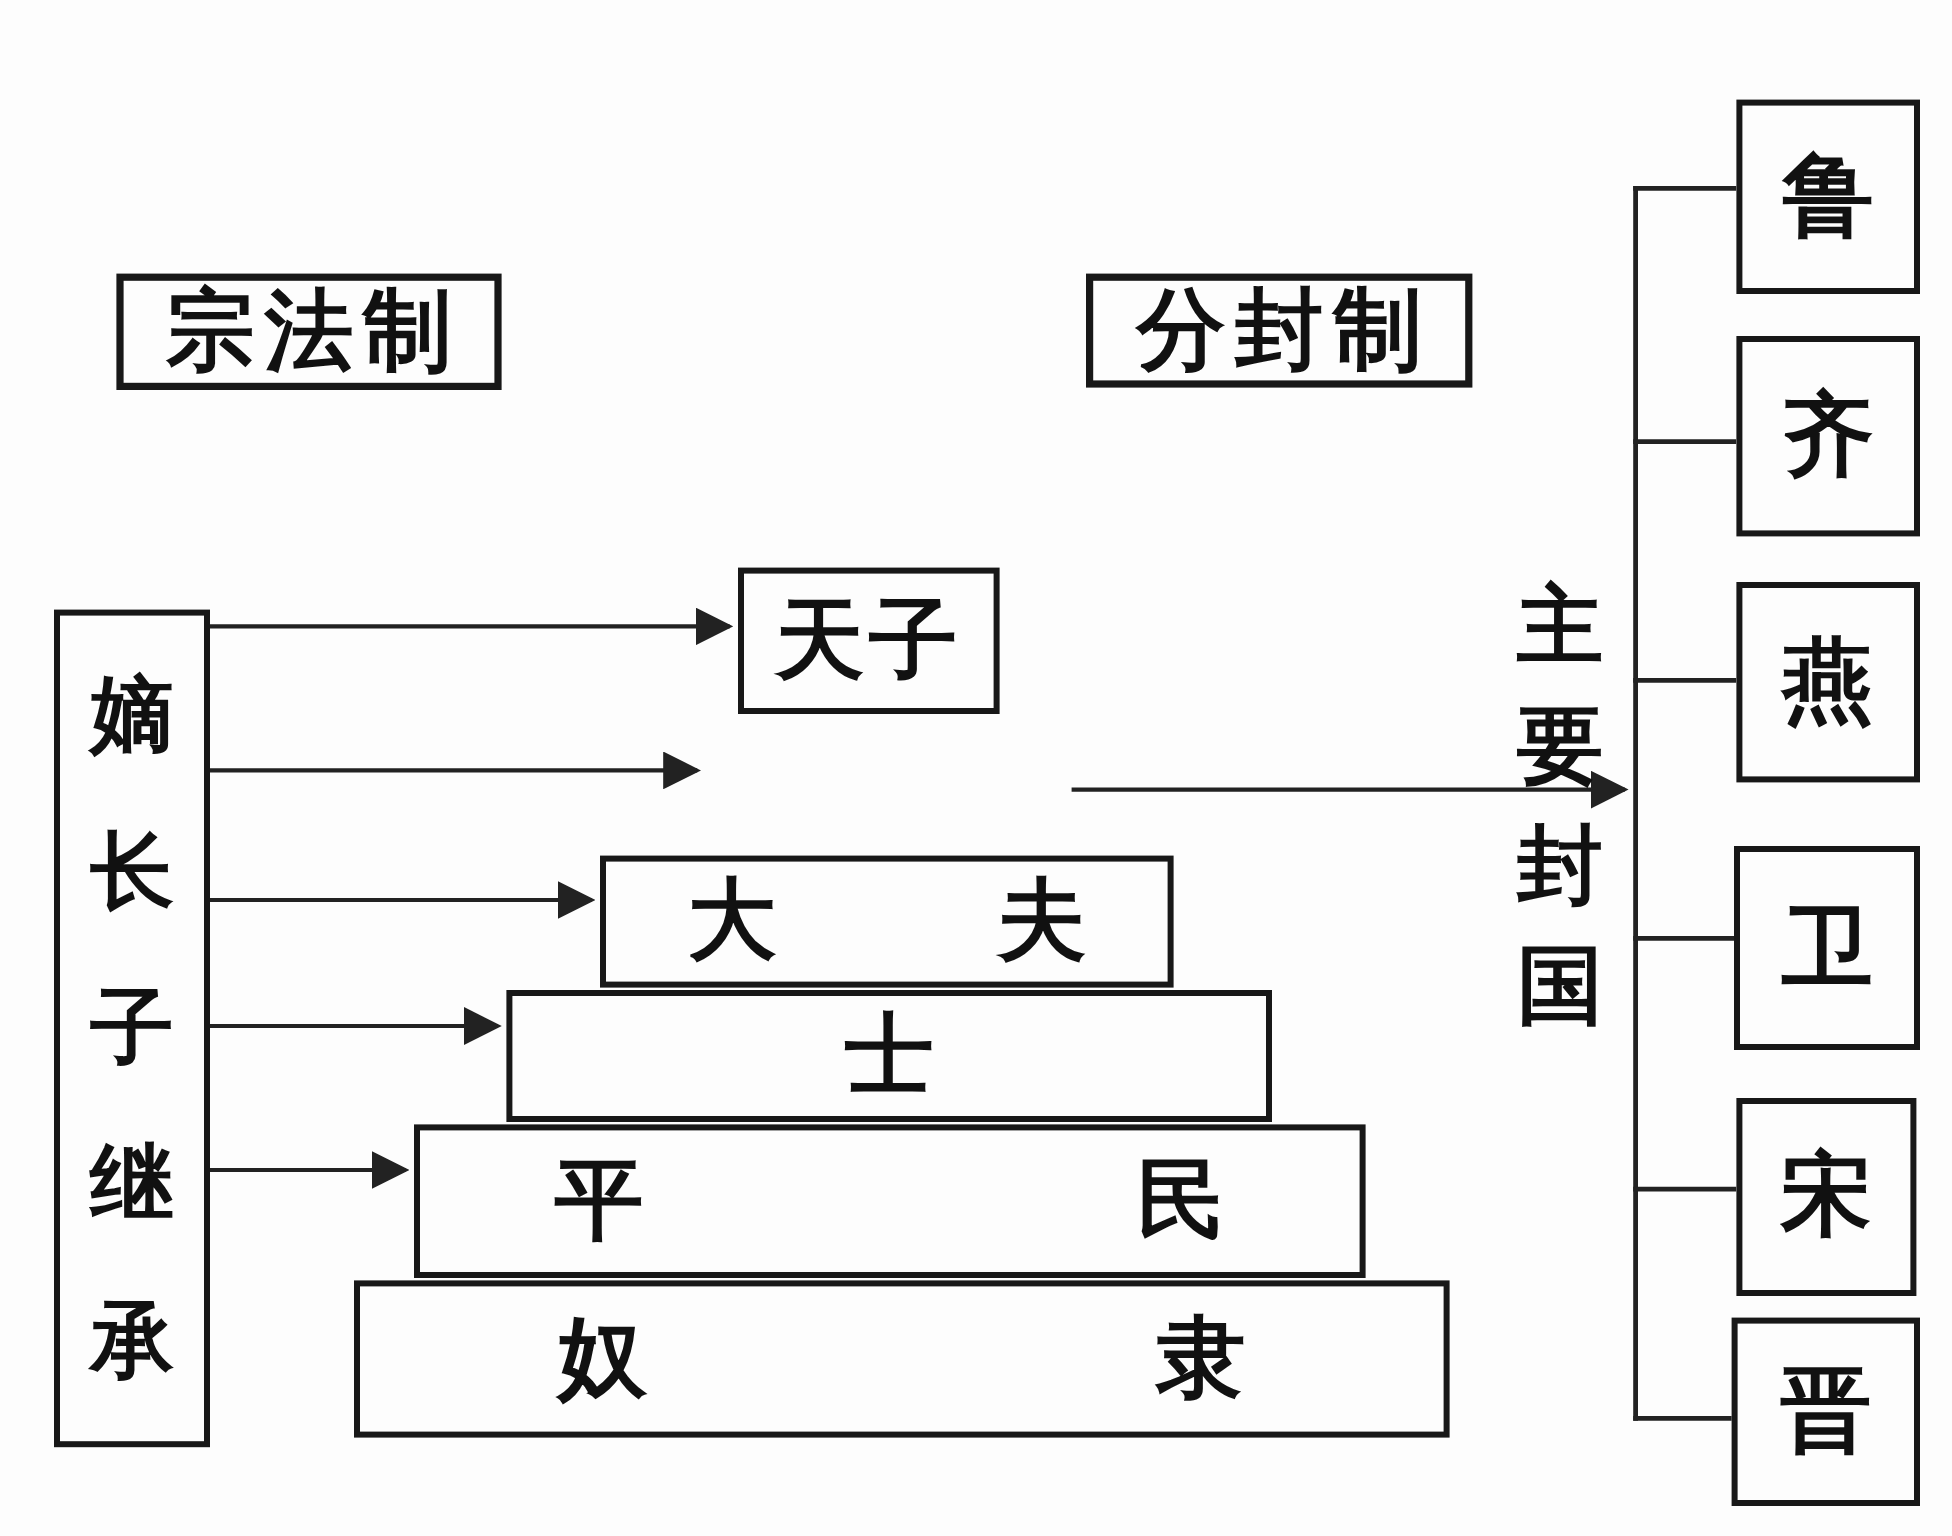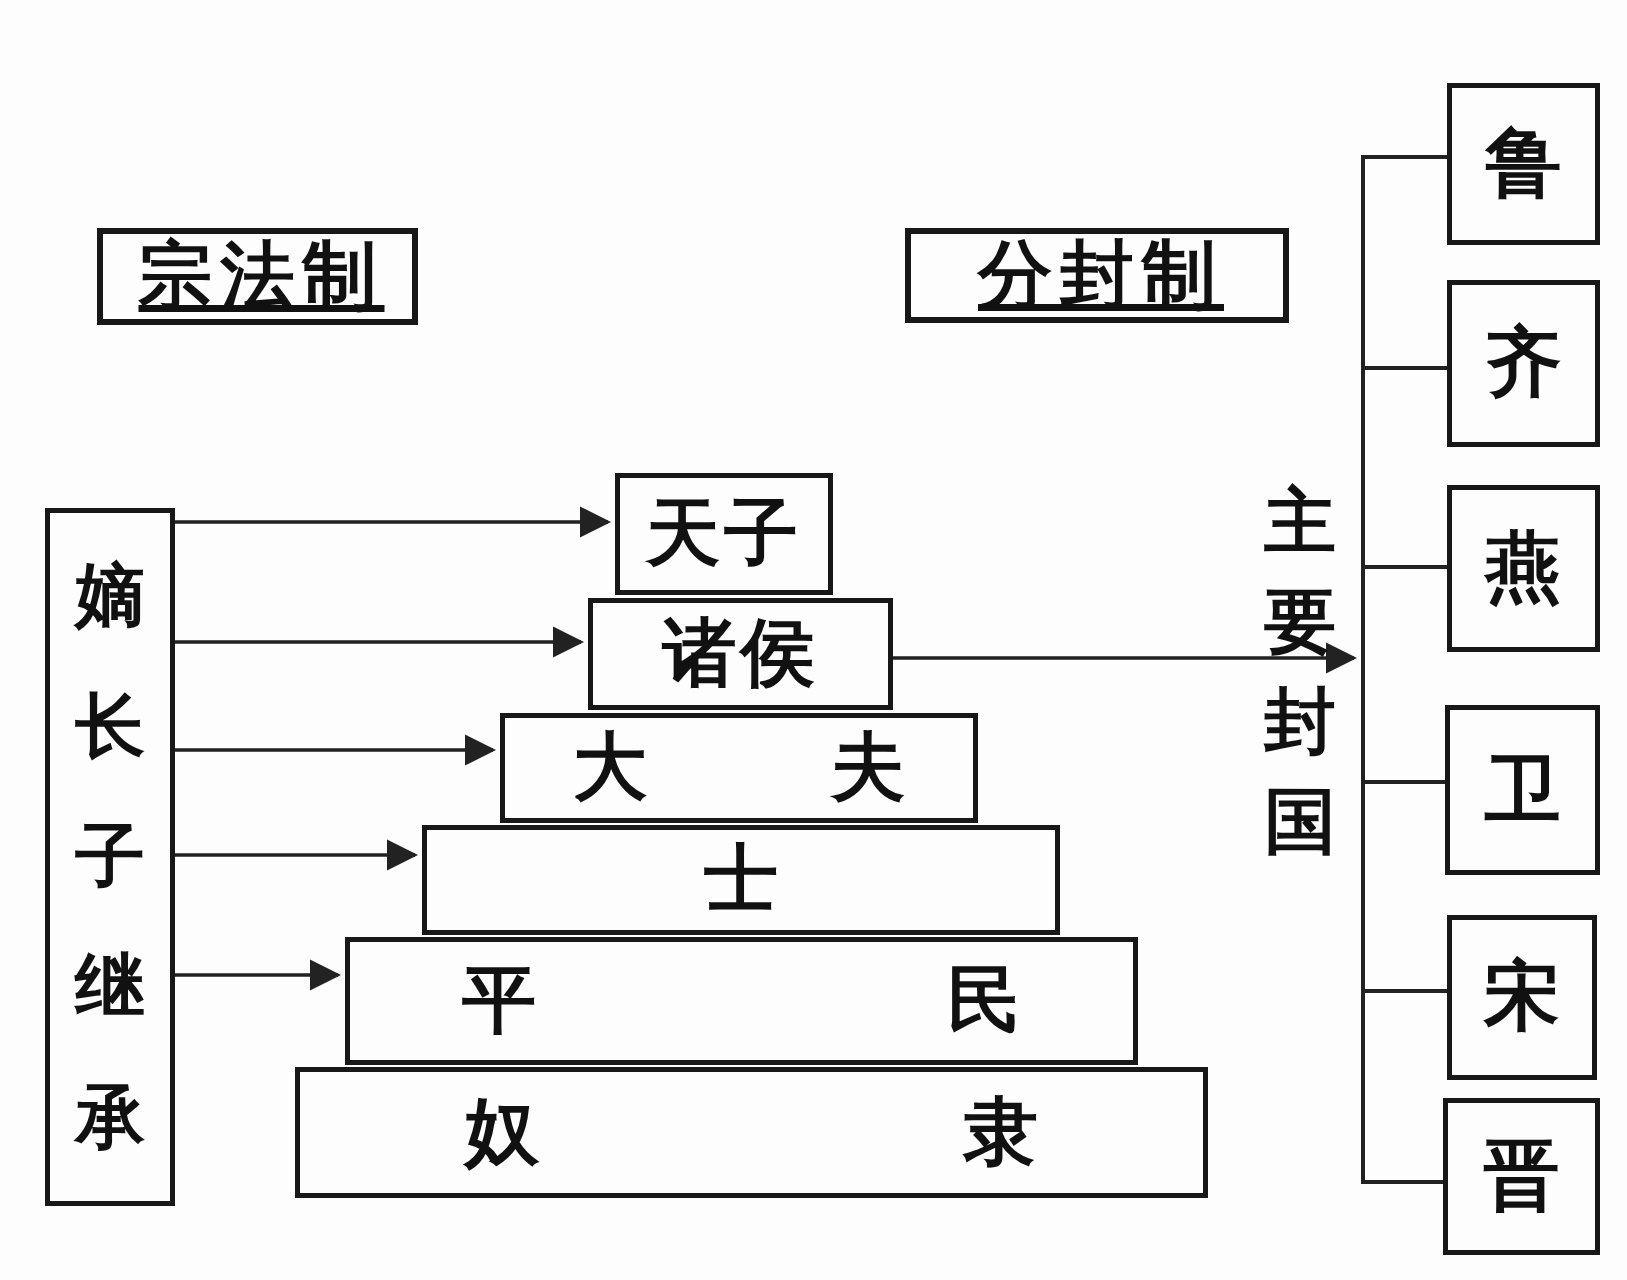--- a/index.html
+++ b/index.html
@@ -20,21 +20,20 @@
     display: flex;
     align-items: center;
     justify-content: center;
     font-weight: 700;
   }
   .title-box {
     border-width: 6px;
     font-size: 74px;
     letter-spacing: 8px;
     padding-left: 8px; 
-    text-decoration: underline;
   }
   .pyr { font-size: 74px; }
   .spread-h {
     display: flex;
     justify-content: space-between;
     align-items: center;
   }
   .spread-v {
     display: flex;
     flex-direction: column;
@@ -82,37 +81,34 @@
     <line x1="1361" y1="368" x2="1447" y2="368" stroke-width="4"></line>
     <line x1="1361" y1="567" x2="1447" y2="567" stroke-width="4"></line>
     <line x1="1361" y1="782" x2="1447" y2="782" stroke-width="4"></line>
     <line x1="1361" y1="991" x2="1447" y2="991" stroke-width="4"></line>
     <line x1="1361" y1="1182" x2="1447" y2="1182" stroke-width="4"></line>
   </svg>
 
   <div class="box title-box" style="left:97px; top:228px; width:321px; height:97px;">
     <span>宗法制</span>
   </div>
-  <div class="box title-box" style="left:905px; top:228px; width:384px; height:95px;">
+  <div class="box title-box" style="left:905px; top:228px; width:322px; height:95px;">
     <span>分封制</span>
   </div>
 
   <div class="box inherit-box spread-v" style="left:45px; top:508px; width:130px; height:698px;">
       <span>嫡</span>
       <span>长</span>
       <span>子</span>
       <span>继</span>
       <span>承</span>
     </div>
 
   <div class="box pyr" style="left:615px; top:473px; width:218px; height:122px; letter-spacing:4px;">
     <span>天子</span>
-  </div>
-  <div class="box pyr" style="left:588px; top:598px; width:305px; height:112px; letter-spacing:4px;">
-    <span>诸侯</span>
   </div>
   <div class="box pyr spread-h" style="left:500px; top:713px; width:478px; height:110px; padding:0 68px;">
       <span>大</span>
       <span>夫</span>
     </div>
   <div class="box pyr" style="left:422px; top:825px; width:638px; height:110px;">
     <span>士</span>
   </div>
   <div class="box pyr spread-h" style="left:345px; top:937px; width:793px; height:128px; padding:0 112px;">
       <span>平</span>

